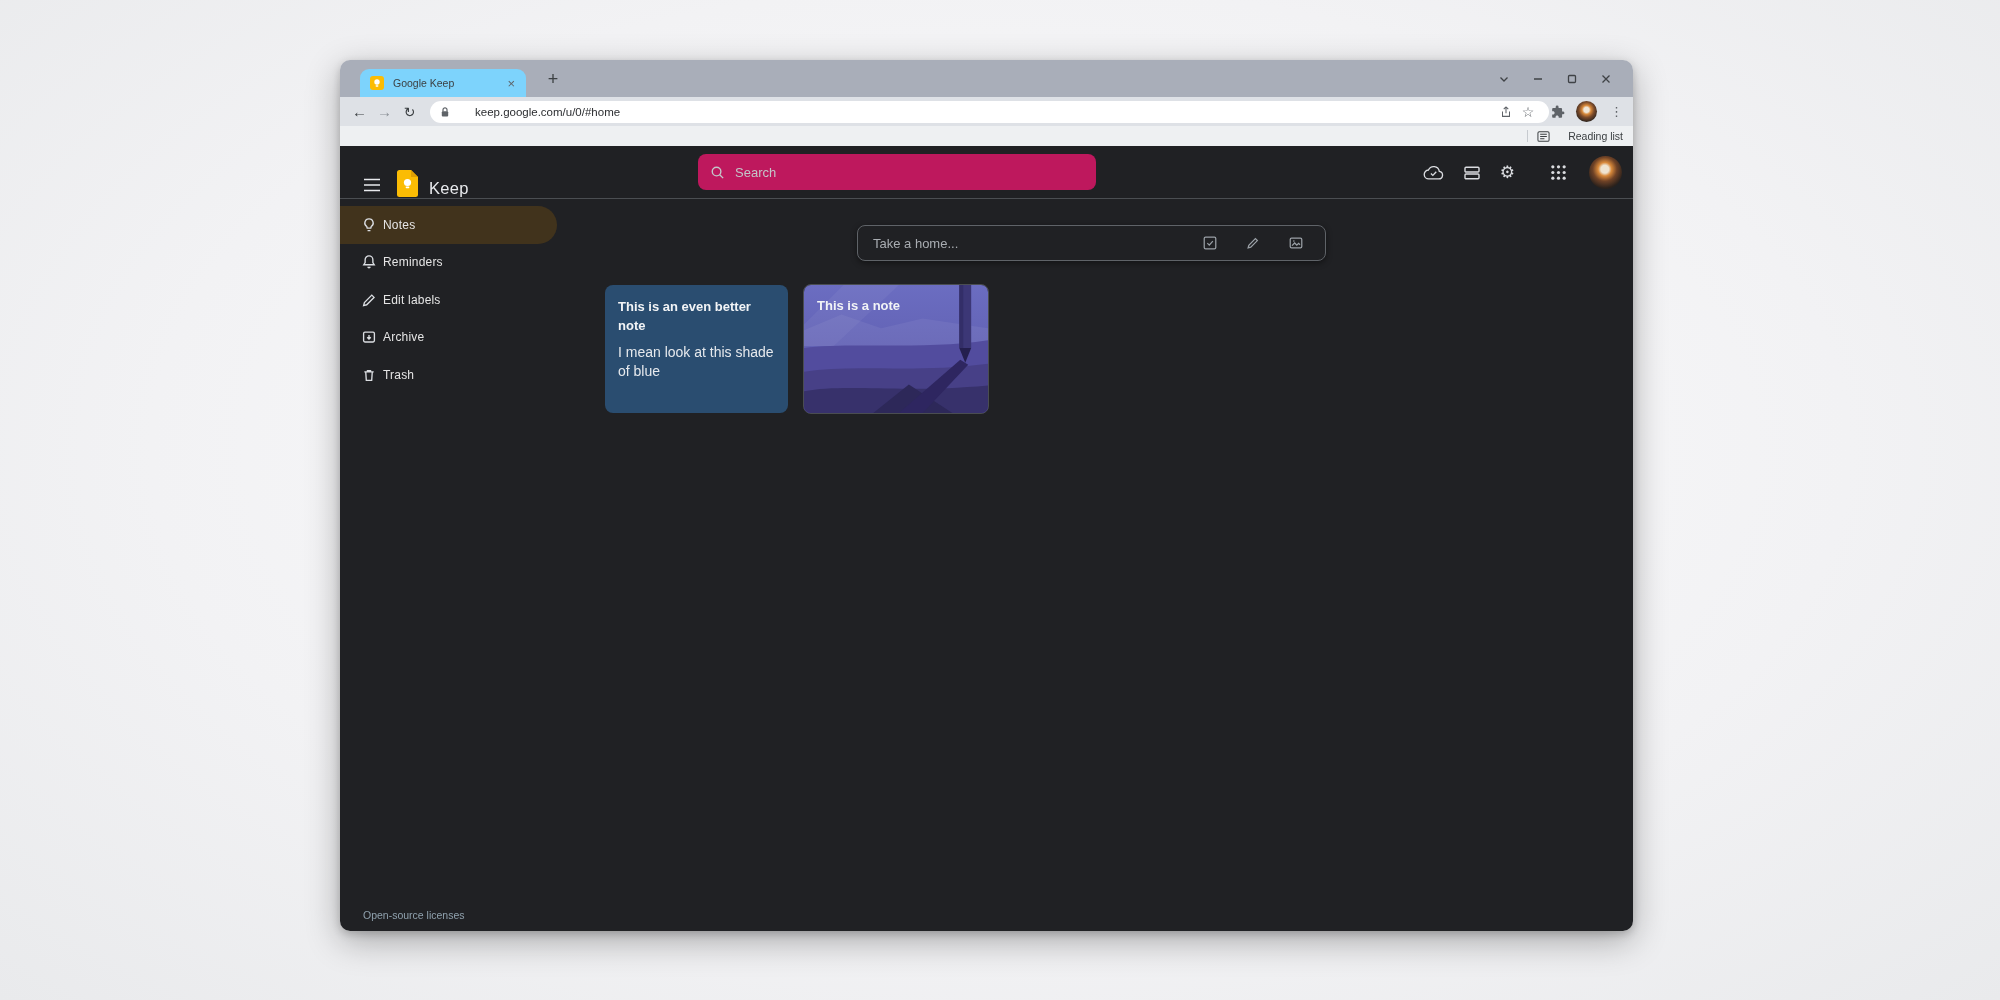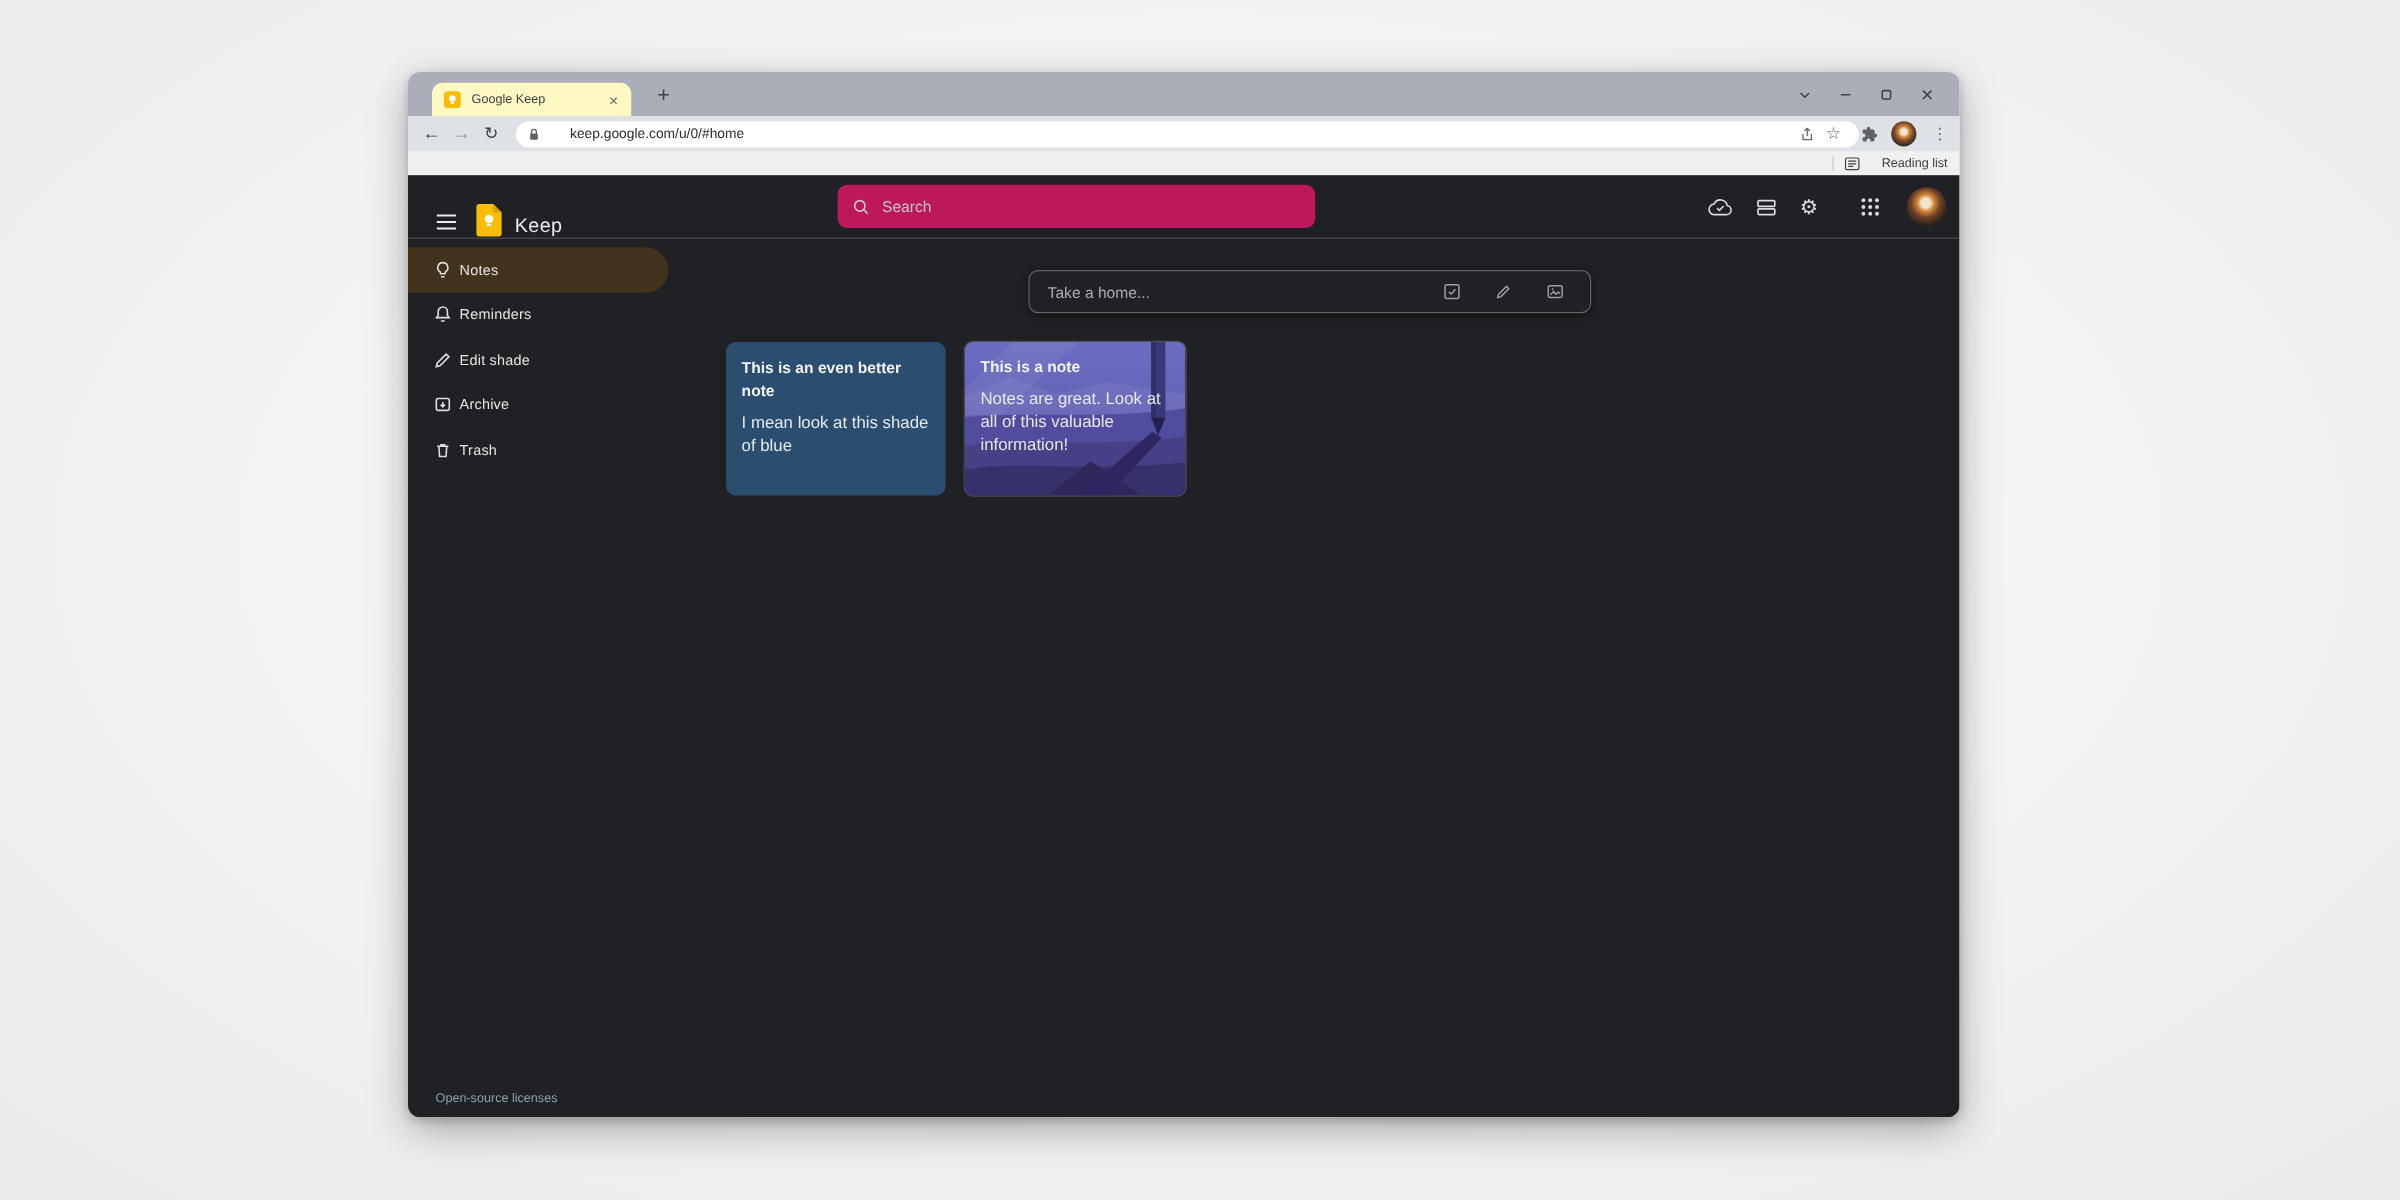--- a/index.html
+++ b/index.html
@@ -15,21 +15,21 @@
     position:absolute; left:340px; top:60px; width:1293px; height:871px;
     border-radius:10px; overflow:hidden;
     box-shadow:0 10px 34px rgba(0,0,0,.30), 0 3px 8px rgba(0,0,0,.18);
     display:flex; flex-direction:column;
   }
 
   
   .tabstrip { position:relative; height:37px; background:#a9aeb9; flex:0 0 auto; }
   .tab {
     position:absolute; left:20px; top:9px; width:166px; height:28px;
-    background:#fef9c3; border-radius:9px 9px 0 0;
+    background:#7dd3fc; border-radius:9px 9px 0 0;
     display:flex; align-items:center; padding:0 9px;
   }
   .tab-title { flex:1; font-size:10.5px; color:#3c4043; margin-left:8px; white-space:nowrap; overflow:hidden; }
   .tab-close { font-size:13px; color:#5f6368; line-height:1; cursor:pointer; padding:0 2px; }
   .newtab { position:absolute; left:200px; top:6px; width:26px; height:26px; display:flex; align-items:center; justify-content:center;
     font-size:18px; color:#3c4043; cursor:pointer; }
   .win-controls { position:absolute; right:10px; top:0; height:37px; display:flex; align-items:center; }
   .win-btn { width:34px; height:37px; display:flex; align-items:center; justify-content:center; cursor:pointer; color:#3f4246; }
 
   
@@ -267,21 +267,21 @@
             </svg>
         </span>
         <span class="side-label">Reminders</span>
       </div>
       <div class="side-item">
         <span class="side-icon">
           <svg width="18" height="18" viewBox="0 0 20 20">
               <path d="M4 16.2 l.9-3.4 8.2-8.2 2.5 2.5 -8.2 8.2 -3.4.9 Z" fill="none" stroke="#dbdee2" stroke-width="1.5"></path>
             </svg>
         </span>
-        <span class="side-label">Edit shade</span>
+        <span class="side-label">Edit labels</span>
       </div>
       <div class="side-item">
         <span class="side-icon">
           <svg width="18" height="18" viewBox="0 0 20 20">
               <rect x="4" y="4.5" width="12" height="11" rx="1.5" fill="none" stroke="#dbdee2" stroke-width="1.5"></rect>
               <path d="M10 7.8 v4.4 M8 10.2 l2 2 2-2" fill="none" stroke="#dbdee2" stroke-width="1.5"></path>
             </svg>
         </span>
         <span class="side-label">Archive</span>
       </div>
@@ -339,19 +339,18 @@
         <path d="M0 88 C50 80 110 90 186 80 L186 130 L0 130 Z" fill="#474087"></path>
         <path d="M0 108 C40 100 100 110 186 102 L186 130 L0 130 Z" fill="#37316b"></path>
         <path d="M70 130 L106 101 L150 130 Z" fill="#2d2859"></path>
         <path d="M158 76 L166 81 L120 130 L96 130 Z" fill="#2e2660"></path>
         <rect x="157" y="-2" width="12" height="66" fill="#3c3776"></rect>
         <rect x="157" y="-2" width="4" height="66" fill="#332e68"></rect>
         <path d="M157 64 L169 64 L163 79 Z" fill="#241f4e"></path>
       </svg>
       <div class="card-inner">
         <div class="note-title">This is a note</div>
-        <div class="note-body">Notes are great. Look at all of this valuable information!</div>
       </div>
     </div>
 
     <div class="footer-link">Open-source licenses</div>
   </div>
 </div>
 
 </body></html>

